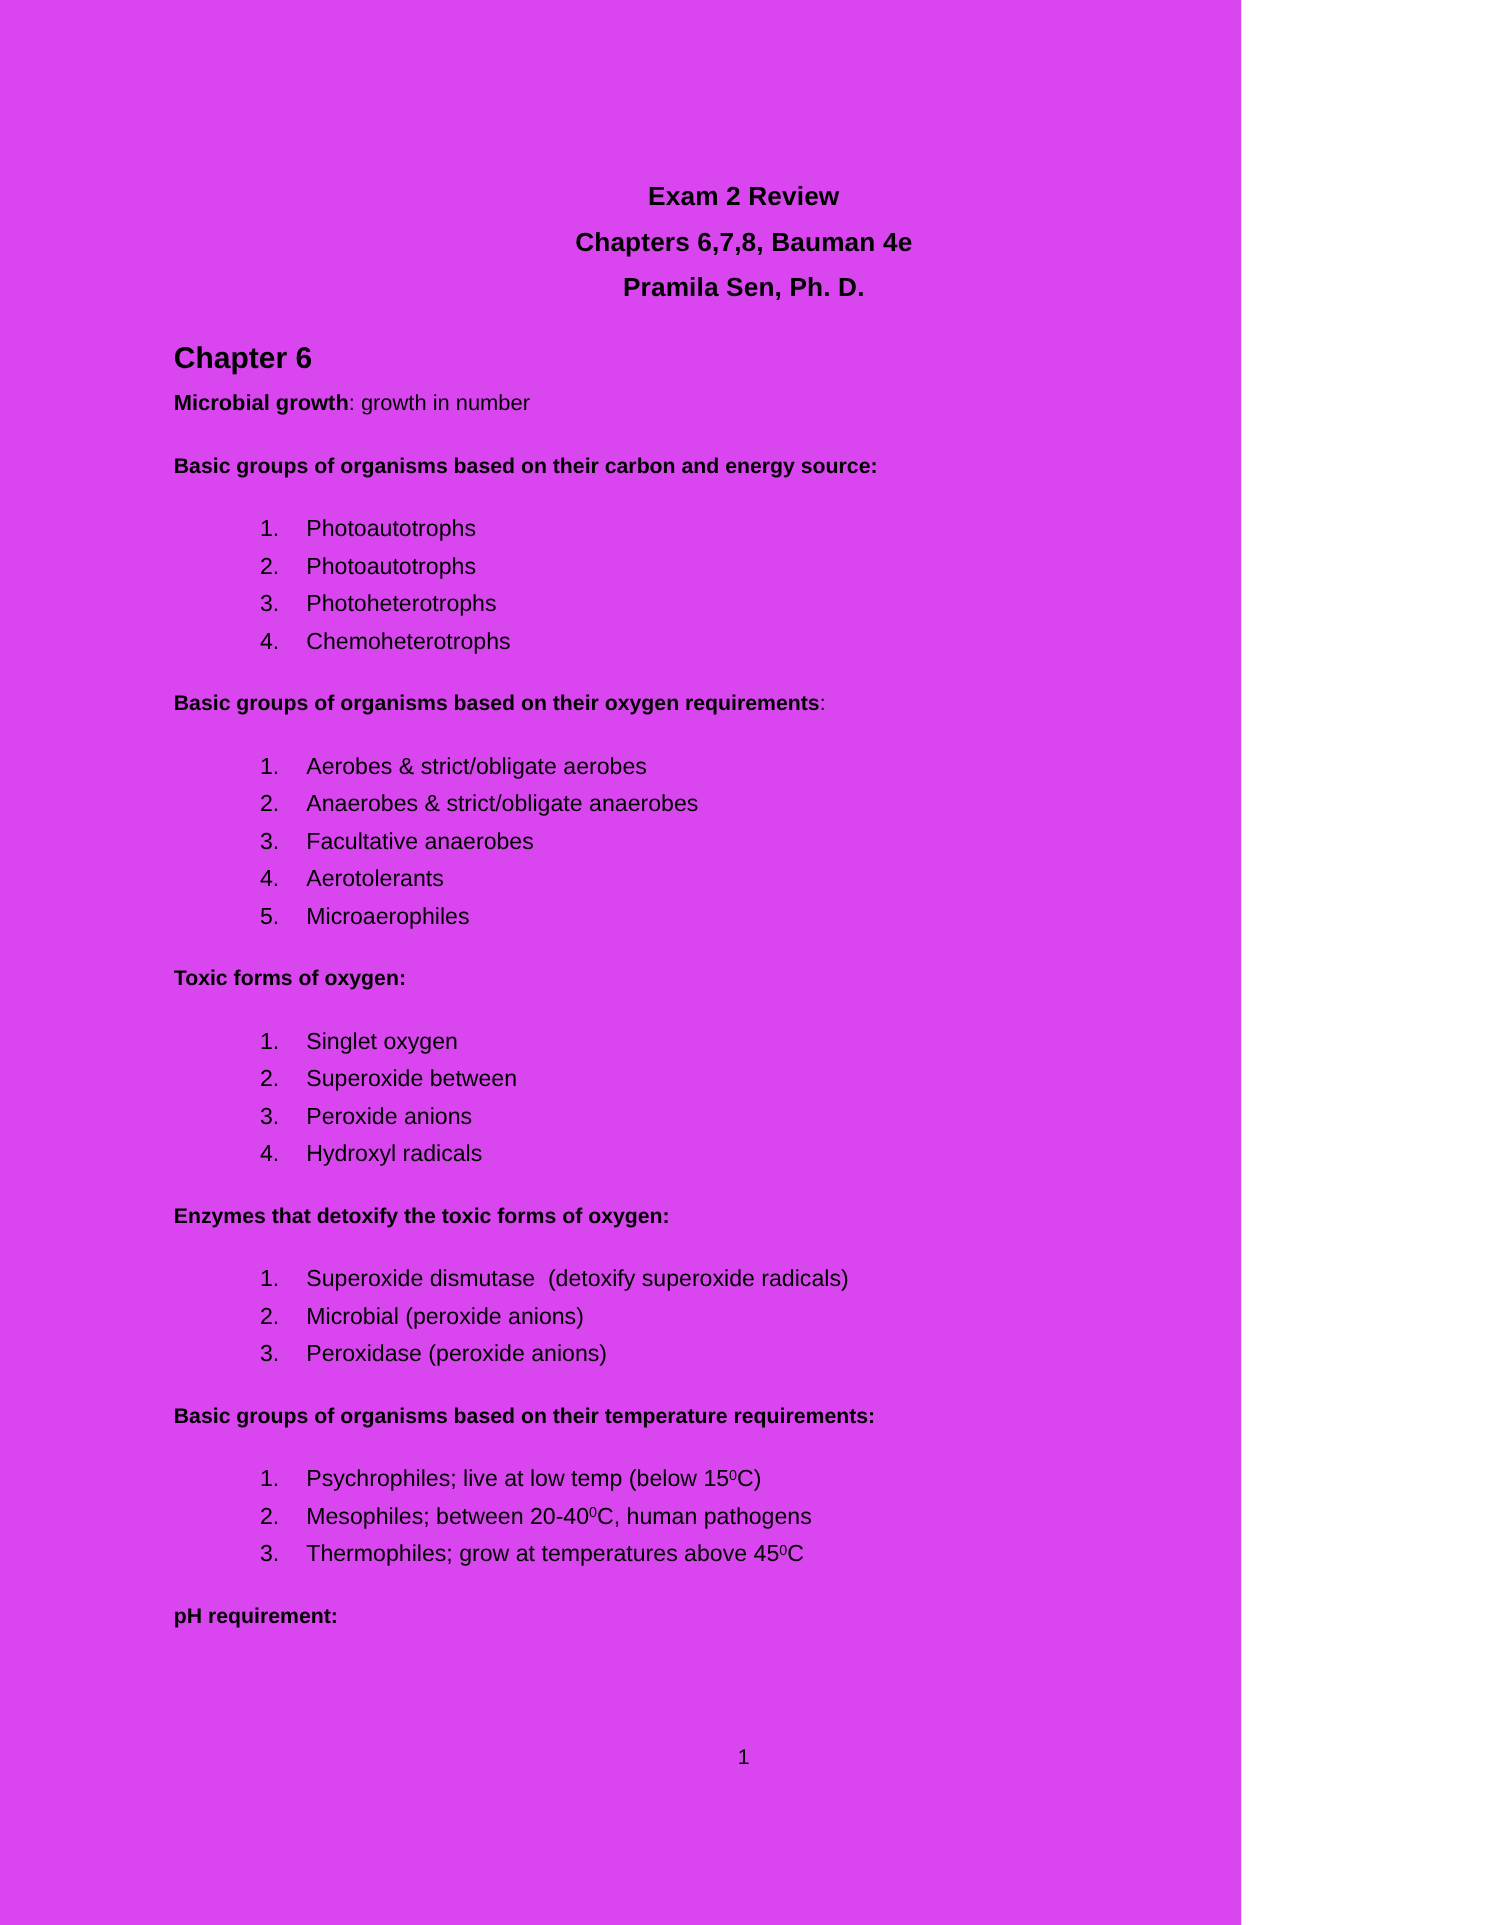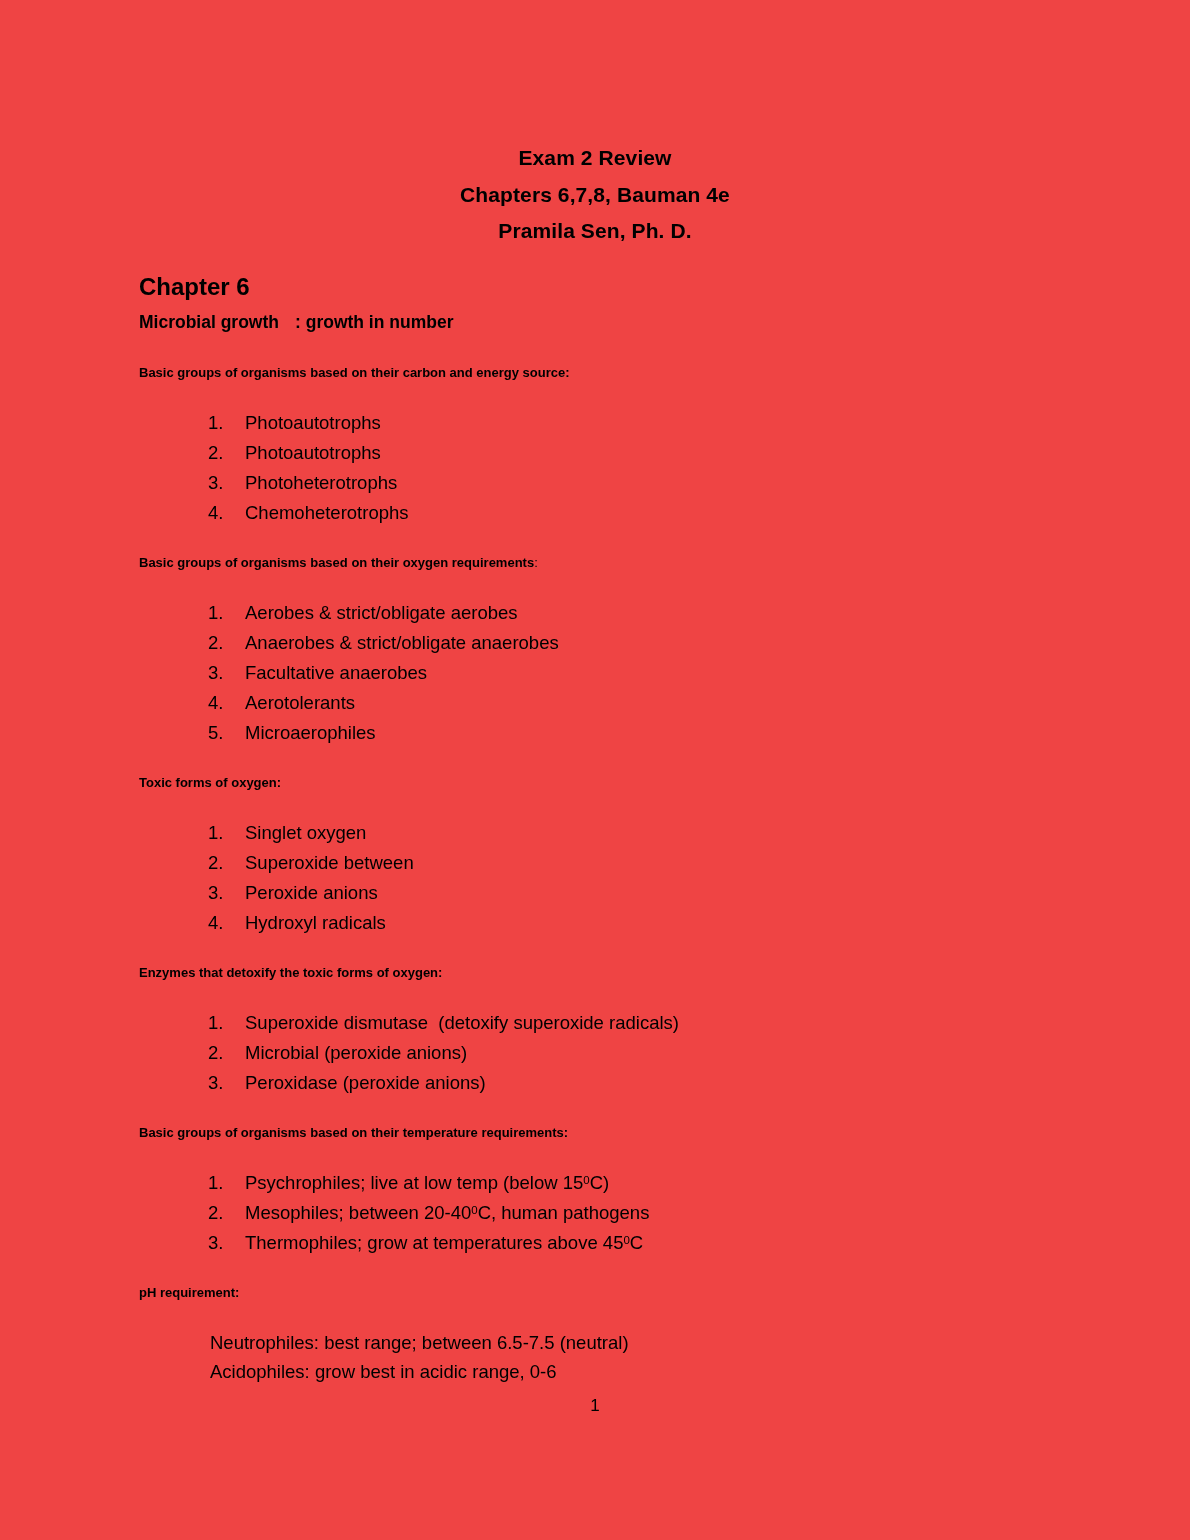--- a/index.html
+++ b/index.html
@@ -6,23 +6,23 @@
     margin: 0;
     padding: 0;
     background: #ffffff;
   }
   body {
     font-family: "Liberation Sans", sans-serif;
     color: #000000;
   }
   .page {
     position: relative;
-    width: 1190px;
+    width: 993px;
     height: 1540px;
-    background: #ef4444;
+    background: #d946ef;
     overflow: hidden;
   }
   
   .doc-title-block {
     position: absolute;
     left: 0;
     top: 140px;
     width: 1190px;
     text-align: center;
   }
@@ -51,25 +51,24 @@
   .para {
     font-size: 17.5px;
     line-height: 24px;
     margin: 0 0 0 0;
   }
   .para .lead {
     font-weight: bold;
     text-align: right;
   }
   .para .rest {
-    font-weight: bold;
-    margin-left: 16px;
+    font-weight: normal;
   }
   .section-heading {
-    font-size: 13px;
+    font-size: 17px;
     font-weight: bold;
     line-height: 24px;
   }
   .section-heading .tail {
     font-weight: normal;
   }
   .gap-para {
     height: 27px;
   }
   .gap-list-top {
@@ -181,22 +180,18 @@
     <div class="gap-list-top"></div>
     <ol class="num-list">
       <li><span class="marker">1.</span><span>Psychrophiles; live at low temp (below 15</span><sup>0</sup><span>C)</span></li>
       <li><span class="marker">2.</span><span>Mesophiles; between 20-40</span><sup>0</sup><span>C, human pathogens</span></li>
       <li><span class="marker">3.</span><span>Thermophiles; grow at temperatures above 45</span><sup>0</sup><span>C</span></li>
     </ol>
     <div class="gap-after-list"></div>
 
     <div class="section-heading">pH requirement:</div>
     <div class="gap-list-top"></div>
-    <div class="subtext-block">
-      <div>Neutrophiles: best range; between 6.5-7.5 (neutral)</div>
-      <div>Acidophiles: grow best in acidic range, 0-6</div>
-    </div>
 
   </div>
 
   <div class="page-number">1</div>
 
 </div>
 
 </body></html>

